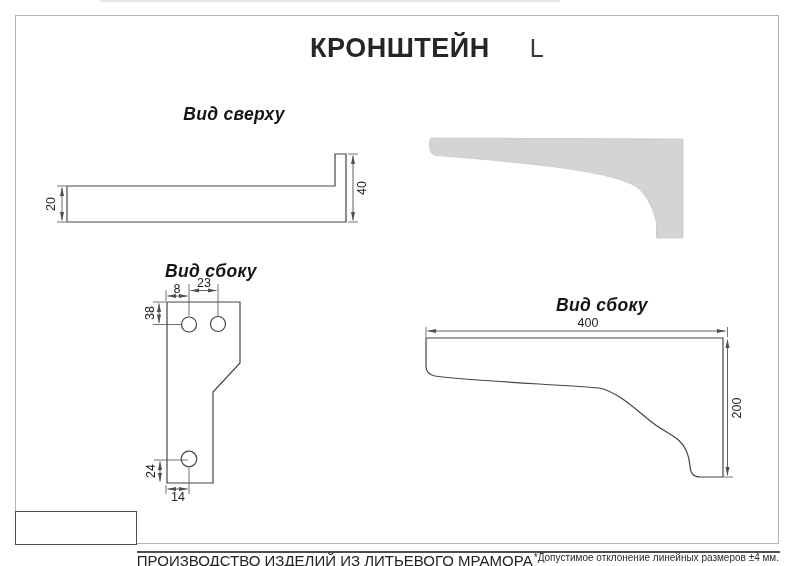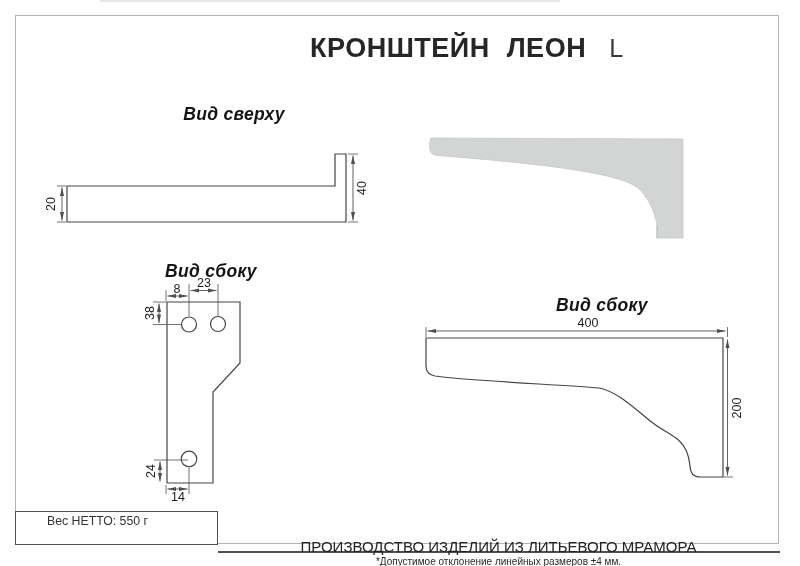--- a/index.html
+++ b/index.html
@@ -38,42 +38,41 @@
   .footer-left{
     width:203px;box-sizing:border-box;background:#ffffff;
     border:1px solid #4f4f4f;
     display:flex;flex-direction:column;justify-content:space-between;
     padding:2px 4px 3px 31px;
   }
   .footer-left .fl-line{font-size:12.3px;color:#333333;white-space:nowrap;}
   .footer-right{
     flex:1;box-sizing:border-box;background:#d1d1d1;
     border:1px solid #4f4f4f;border-left:none;
-    display:flex;flex-direction:column;justify-content:center;align-items:center;
+    display:flex;justify-content:center;
     gap:1px;text-align:center;margin-top:40px;
   }
   .footer-right .fr-line1{font-size:15px;color:#222222;white-space:nowrap;}
   .footer-right .fr-line2{font-size:10px;color:#2a2a2a;white-space:nowrap;}
   .dim-label{font-family:"Liberation Sans",sans-serif;font-size:12.5px;fill:#1e1e1e;}
   .outline{fill:none;stroke:#454545;stroke-width:1.2;stroke-linejoin:miter;}
   .dimline{fill:none;stroke:#4f4f4f;stroke-width:.9;}
   .extline{fill:none;stroke:#4f4f4f;stroke-width:.8;}
 </style>
 </head>
 <body>
 
 <div class="sheet">
 
   <div class="scan-streak"></div>
   <div class="page-border"></div>
 
   <div class="main-title">
     <span>КРОНШТЕЙН</span>
     <span class="gap1"></span>
-    <span>ЛЕОН</span>
     <span class="gap2"></span>
     <span class="size-code">L</span>
   </div>
 
   <div class="view-title" id="top-view-title">Вид сверху</div>
   <div class="view-title" id="rear-view-title">Вид сбоку</div>
   <div class="view-title" id="side-view-title">Вид сбоку</div>
 
   <svg class="drawing-svg" width="800" height="566" viewBox="0 0 800 566">
     <defs>
@@ -143,21 +142,20 @@
       <text class="dim-label" x="588" y="327" text-anchor="middle">400</text>
 
       <path class="extline" d="M724,477 L733,477"></path>
       <path class="dimline" marker-start="url(#arw)" marker-end="url(#arw)" d="M727.5,339.5 L727.5,475.5"></path>
       <text class="dim-label" x="737" y="408" text-anchor="middle" dy="0.35em" transform="rotate(-90 737 408)">200</text>
     </g>
   </svg>
 
   <div class="footer">
     <div class="footer-left">
-      <div class="fl-line">Вес НЕТТО: 550 г</div>
     </div>
     <div class="footer-right">
       <div class="fr-line1">ПРОИЗВОДСТВО ИЗДЕЛИЙ ИЗ ЛИТЬЕВОГО МРАМОРА</div>
       <div class="fr-line2">*Допустимое отклонение линейных размеров ±4 мм.</div>
     </div>
   </div>
 
 </div>
 
 </body></html>

